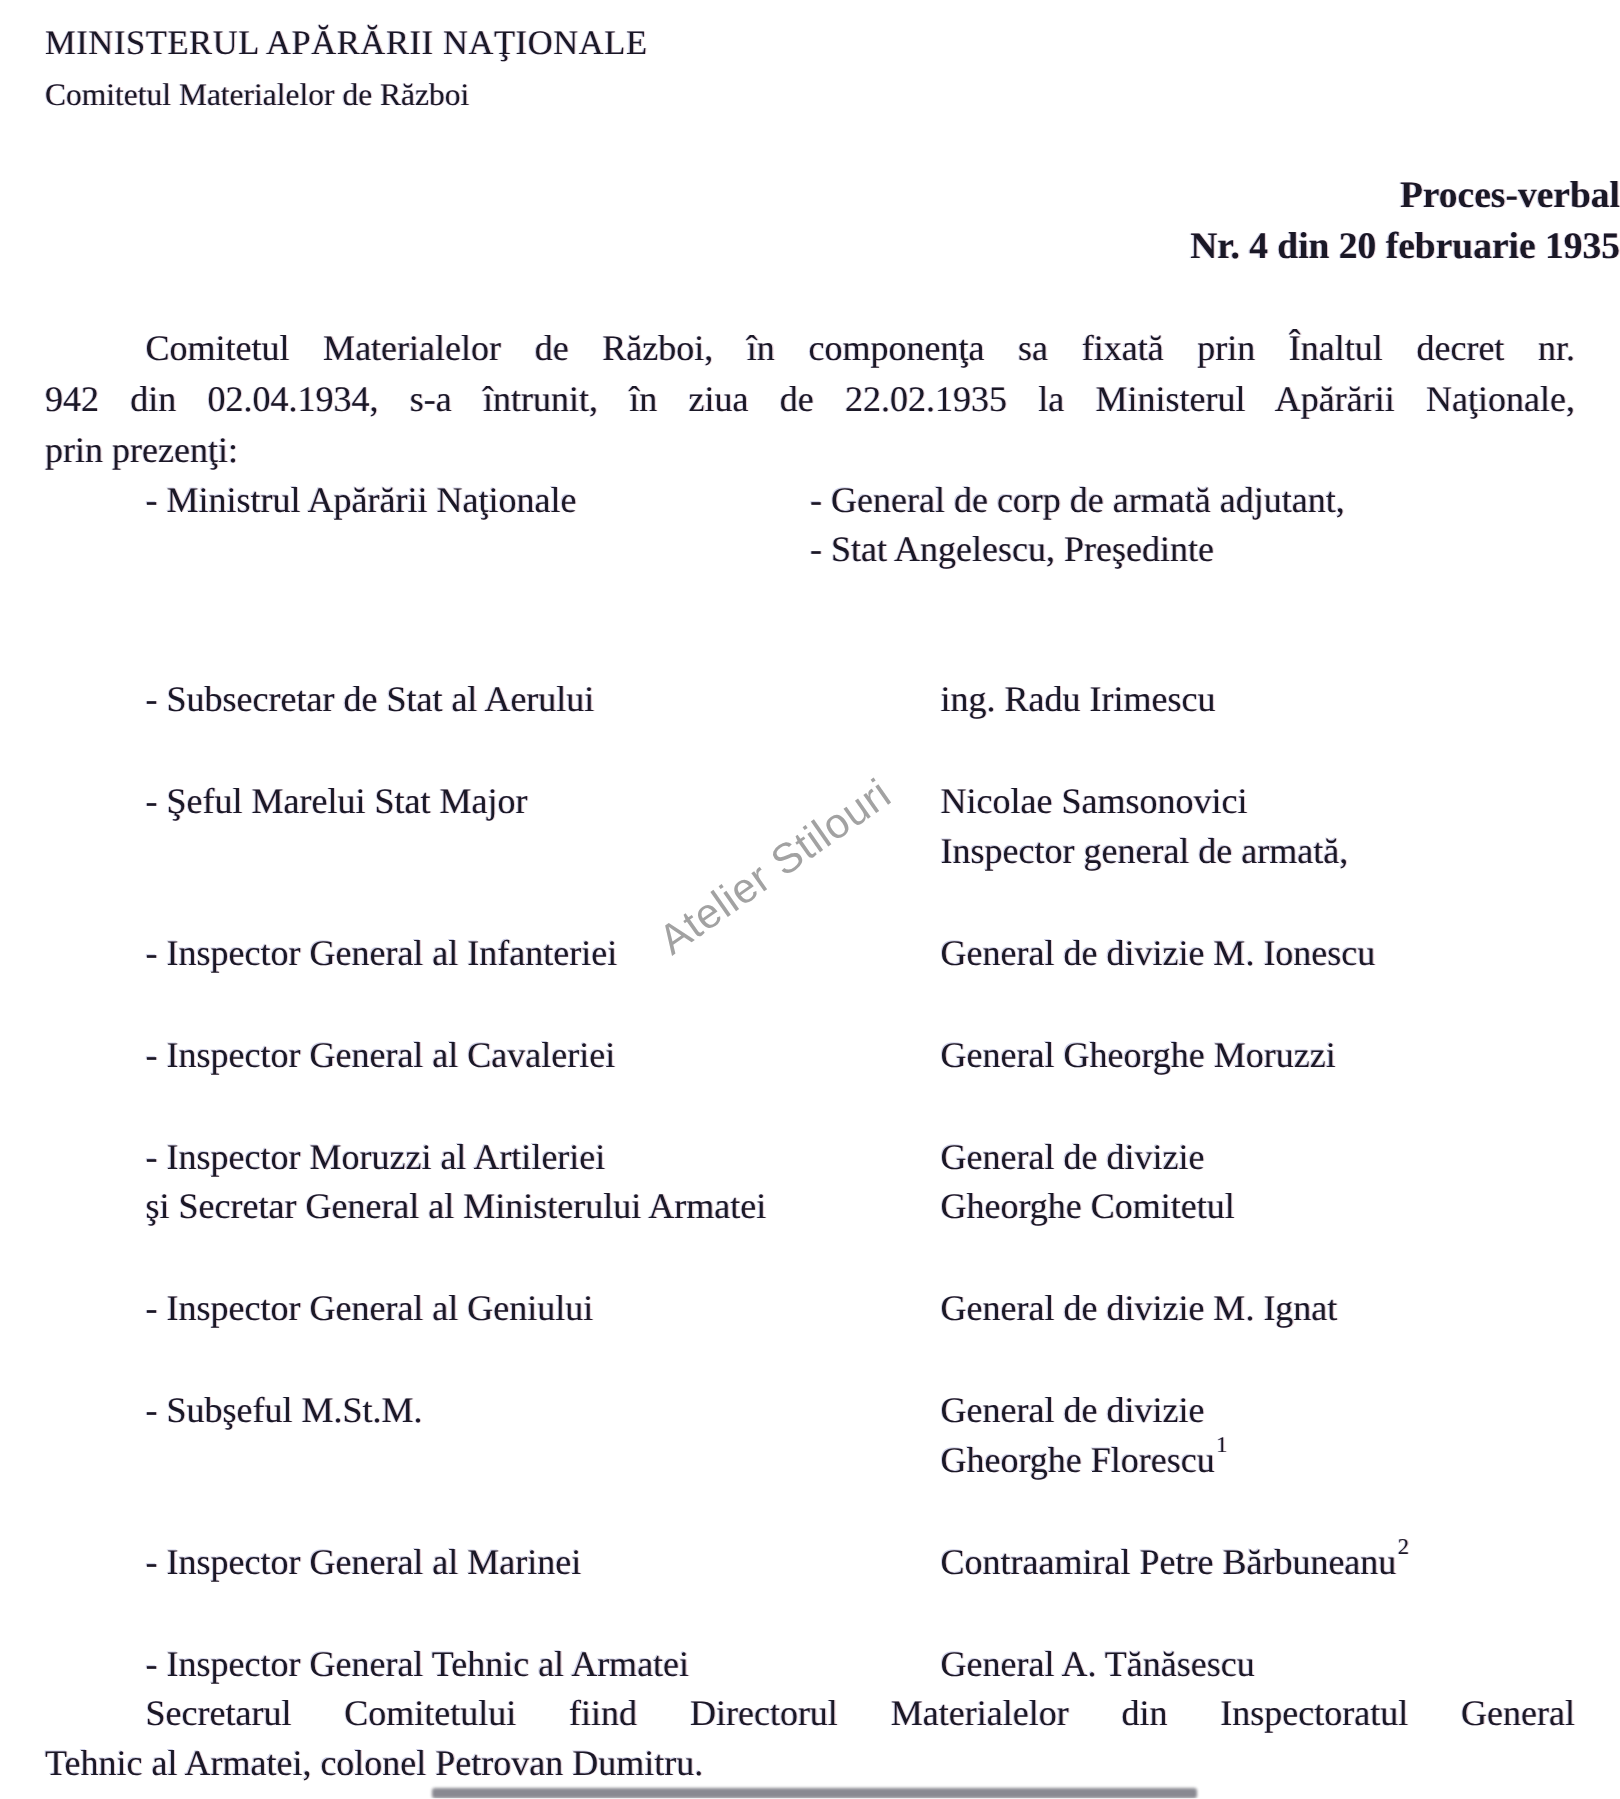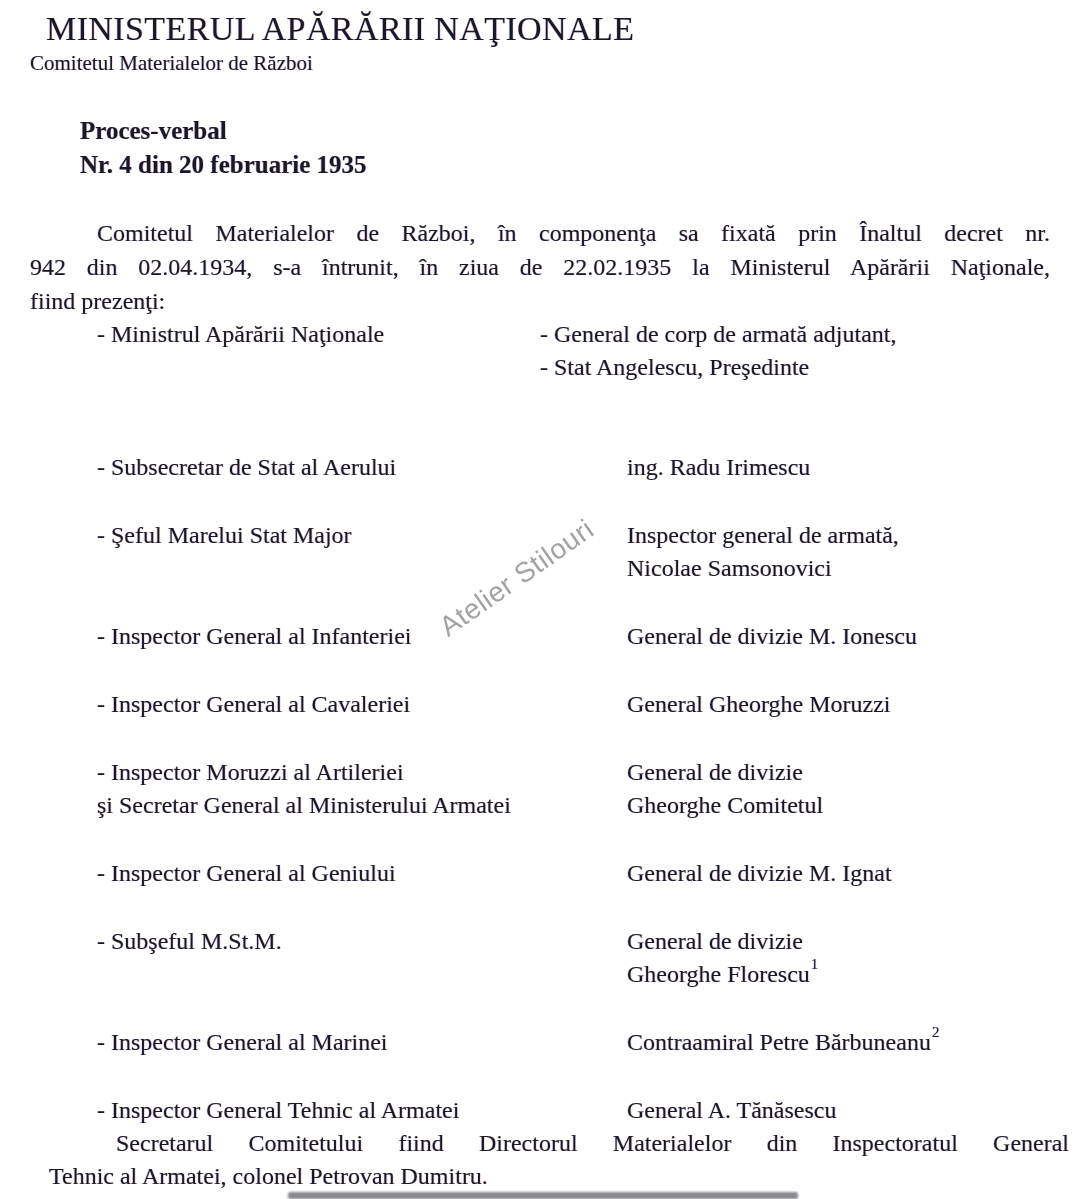--- a/index.html
+++ b/index.html
@@ -16,38 +16,38 @@
     font-family: "Liberation Serif", "DejaVu Serif", serif;
     color: #1a1826;
     font-size: 24px;
     line-height: 33px;
     
     text-shadow: 0.7px 0.3px 0 rgba(140, 30, 60, 0.22), -0.7px -0.3px 0 rgba(30, 40, 150, 0.22);
   }
   .hdr1 {
     position: absolute;
     top: 12px;
-    left: 46px;
-    font-size: 34px;
+    left: 30px;
+    font-size: 23px;
     letter-spacing: 0.4px;
     white-space: nowrap;
   }
   .hdr2 {
     position: absolute;
     top: 47px;
     left: 30px;
     font-size: 21px;
     white-space: nowrap;
   }
   .title-block {
     position: absolute;
     top: 114px;
     left: 80px;
     width: 1000px;
-    text-align: left;
+    text-align: right;
     font-weight: bold;
     font-size: 25px;
     line-height: 34px;
   }
   .intro {
     position: absolute;
     top: 216px;
     left: 30px;
     width: 1020px;
     line-height: 34px;
@@ -92,21 +92,20 @@
     position: relative;
     top: -4px;
     margin-left: 1px;
     line-height: 0;
   }
   .closing {
     position: absolute;
     top: 1127px;
     left: 30px;
     width: 1020px;
-    margin-left: 19px;
   }
   .closing .cl1 {
     text-indent: 67px;
     text-align: justify;
     text-align-last: justify;
   }
   .watermark {
     position: absolute;
     left: 452px;
     top: 610px;
@@ -140,21 +139,21 @@
   <div class="hdr2">Comitetul Materialelor de Război</div>
 
   <div class="title-block">
     <div>Proces-verbal</div>
     <div>Nr. 4 din 20 februarie 1935</div>
   </div>
 
   <div class="intro">
     <div class="l1">Comitetul Materialelor de Război, în componenţa sa fixată prin Înaltul decret nr.</div>
     <div class="l2">942 din 02.04.1934, s-a întrunit, în ziua de 22.02.1935 la Ministerul Apărării Naţionale,</div>
-    <div class="l3">fiind prezenţi:</div>
+    <div class="l3">prin prezenţi:</div>
   </div>
 
   <div class="attendees" id="attendees">
       <div class="row first">
         <div class="col-left">
           <div>- Ministrul Apărării Naţionale</div>
         </div>
         <div class="col-right">
           <div>- General de corp de armată adjutant,</div>
           <div>- Stat Angelescu, Preşedinte</div>
@@ -166,22 +165,22 @@
         </div>
         <div class="col-right">
           <div>ing. Radu Irimescu</div>
         </div>
       </div>
       <div class="row">
         <div class="col-left">
           <div>- Şeful Marelui Stat Major</div>
         </div>
         <div class="col-right">
+          <div>Nicolae Samsonovici</div>
           <div>Inspector general de armată,</div>
-          <div>Nicolae Samsonovici</div>
         </div>
       </div>
       <div class="row">
         <div class="col-left">
           <div>- Inspector General al Infanteriei</div>
         </div>
         <div class="col-right">
           <div>General de divizie M. Ionescu</div>
         </div>
       </div>

